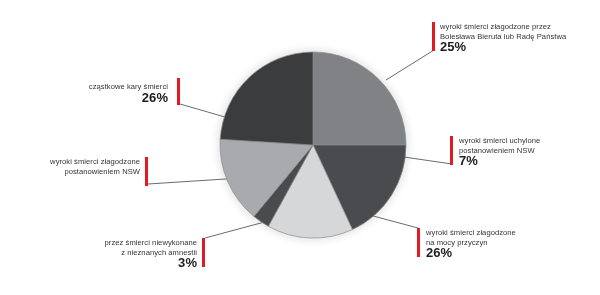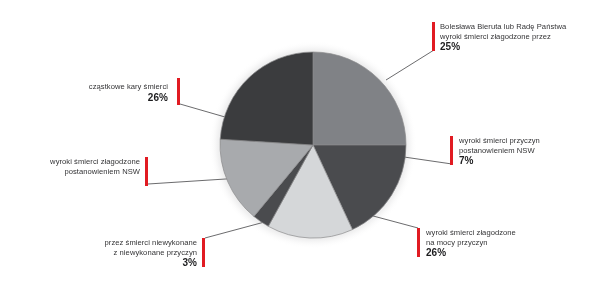--- a/index.html
+++ b/index.html
@@ -32,21 +32,21 @@
   .callout {
     position: absolute;
     font-size: 7.6px;
     line-height: 9.6px;
     color: #333335;
     letter-spacing: 0.05px;
     white-space: nowrap;
   }
   .callout .pct {
     font-weight: bold;
-    font-size: 10px;
+    font-size: 13px;
     line-height: 12px;
     color: #1d1d1f;
     display: block;
   }
   .callout .ln {
     display: block;
   }
   .callout.left-of-tick {
     text-align: right;
   }
@@ -101,43 +101,43 @@
   </svg>
 
   <div class="tick" style="left:177px; top:78px; height:27px;"></div>
   <div class="callout left-of-tick" style="left:58px; top:82px; width:110px;">
     <span class="ln">cząstkowe kary śmierci</span>
     <span class="pct">26%</span>
   </div>
 
   <div class="tick" style="left:432px; top:22px; height:29px;"></div>
   <div class="callout right-of-tick" style="left:440px; top:22px; width:155px;">
+    <span class="ln">wyroki śmierci złagodzone przez</span>
     <span class="ln">Bolesława Bieruta lub Radę Państwa</span>
-    <span class="ln">wyroki śmierci złagodzone przez</span>
     <span class="pct">25%</span>
   </div>
 
   <div class="tick" style="left:450px; top:136px; height:29px;"></div>
   <div class="callout right-of-tick" style="left:459px; top:136px; width:135px;">
-    <span class="ln">wyroki śmierci przyczyn</span>
+    <span class="ln">wyroki śmierci uchylone</span>
     <span class="ln">postanowieniem NSW</span>
     <span class="pct">7%</span>
   </div>
 
   <div class="tick" style="left:417px; top:228px; height:29px;"></div>
   <div class="callout right-of-tick" style="left:426px; top:228px; width:145px;">
     <span class="ln">wyroki śmierci złagodzone</span>
     <span class="ln">na mocy przyczyn</span>
     <span class="pct">26%</span>
   </div>
 
   <div class="tick" style="left:202px; top:238px; height:29px;"></div>
   <div class="callout left-of-tick" style="left:62px; top:238px; width:135px;">
     <span class="ln">przez śmierci niewykonane</span>
-    <span class="ln">z niewykonane przyczyn</span>
+    <span class="ln">z nieznanych amnestii</span>
     <span class="pct">3%</span>
   </div>
 
   <div class="tick" style="left:145px; top:157px; height:29px;"></div>
   <div class="callout left-of-tick" style="left:6px; top:157px; width:134px;">
     <span class="ln">wyroki śmierci złagodzone</span>
     <span class="ln">postanowieniem NSW</span>
   </div>
 
 </div>

